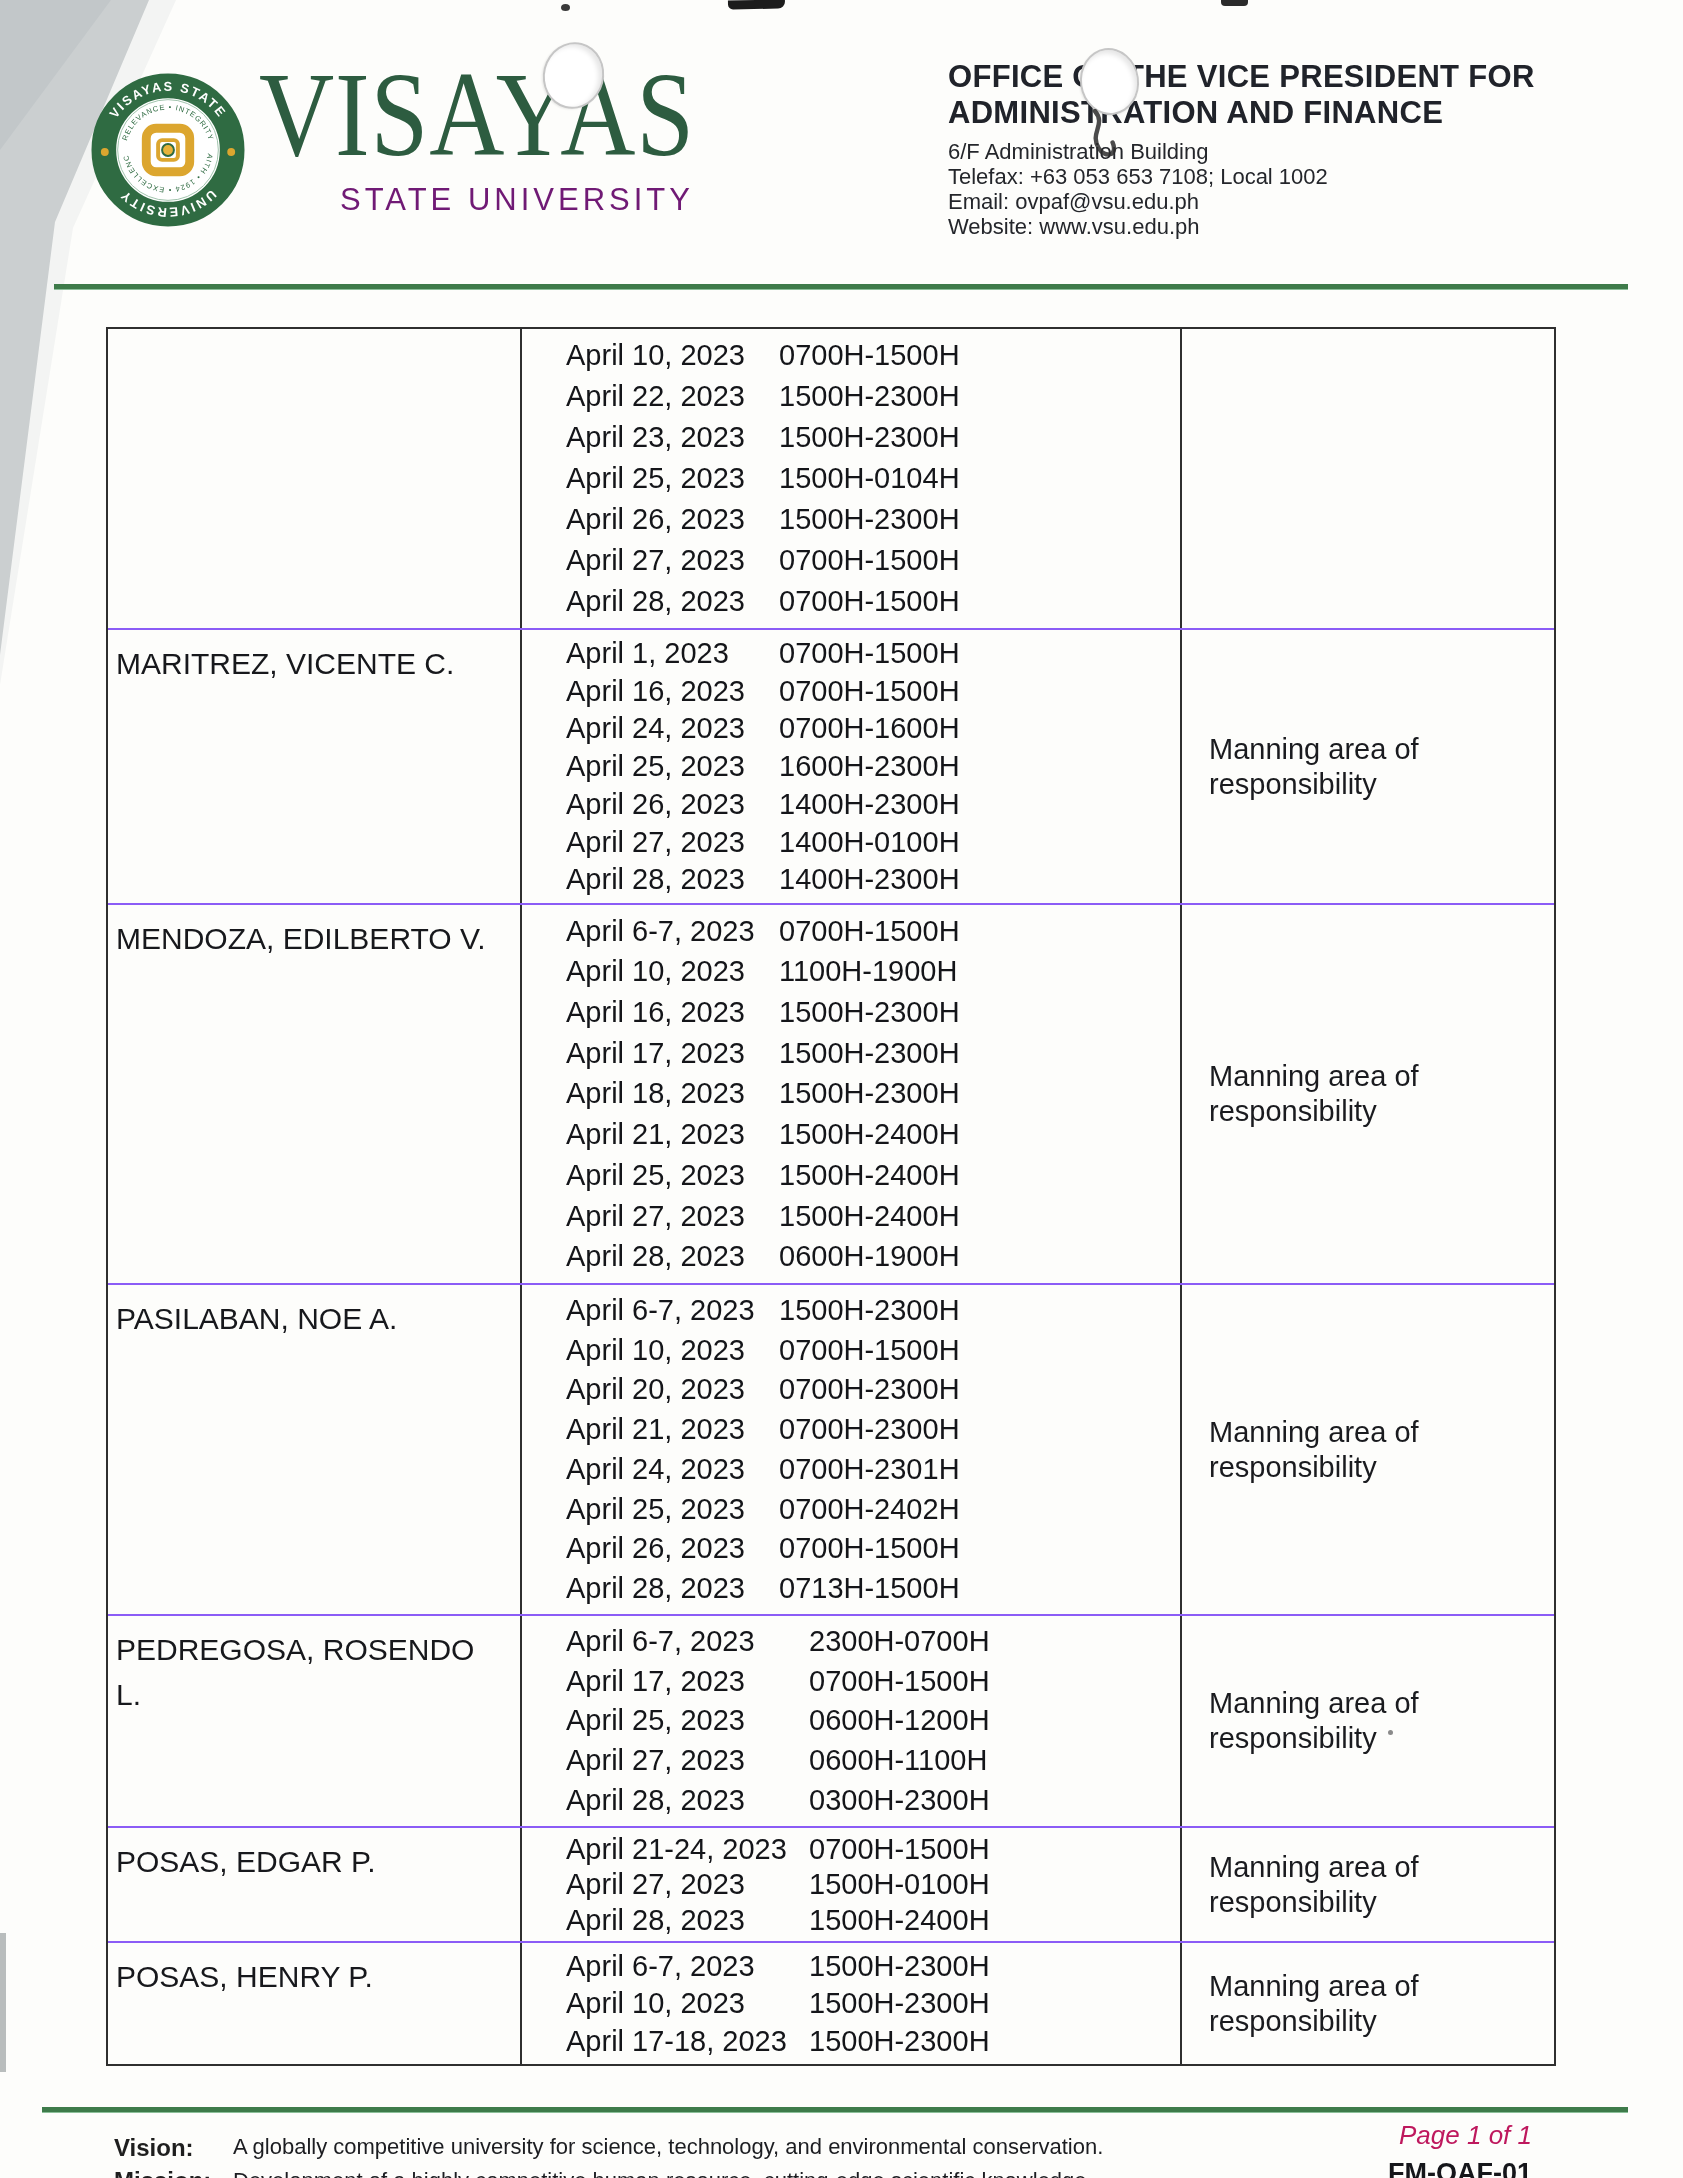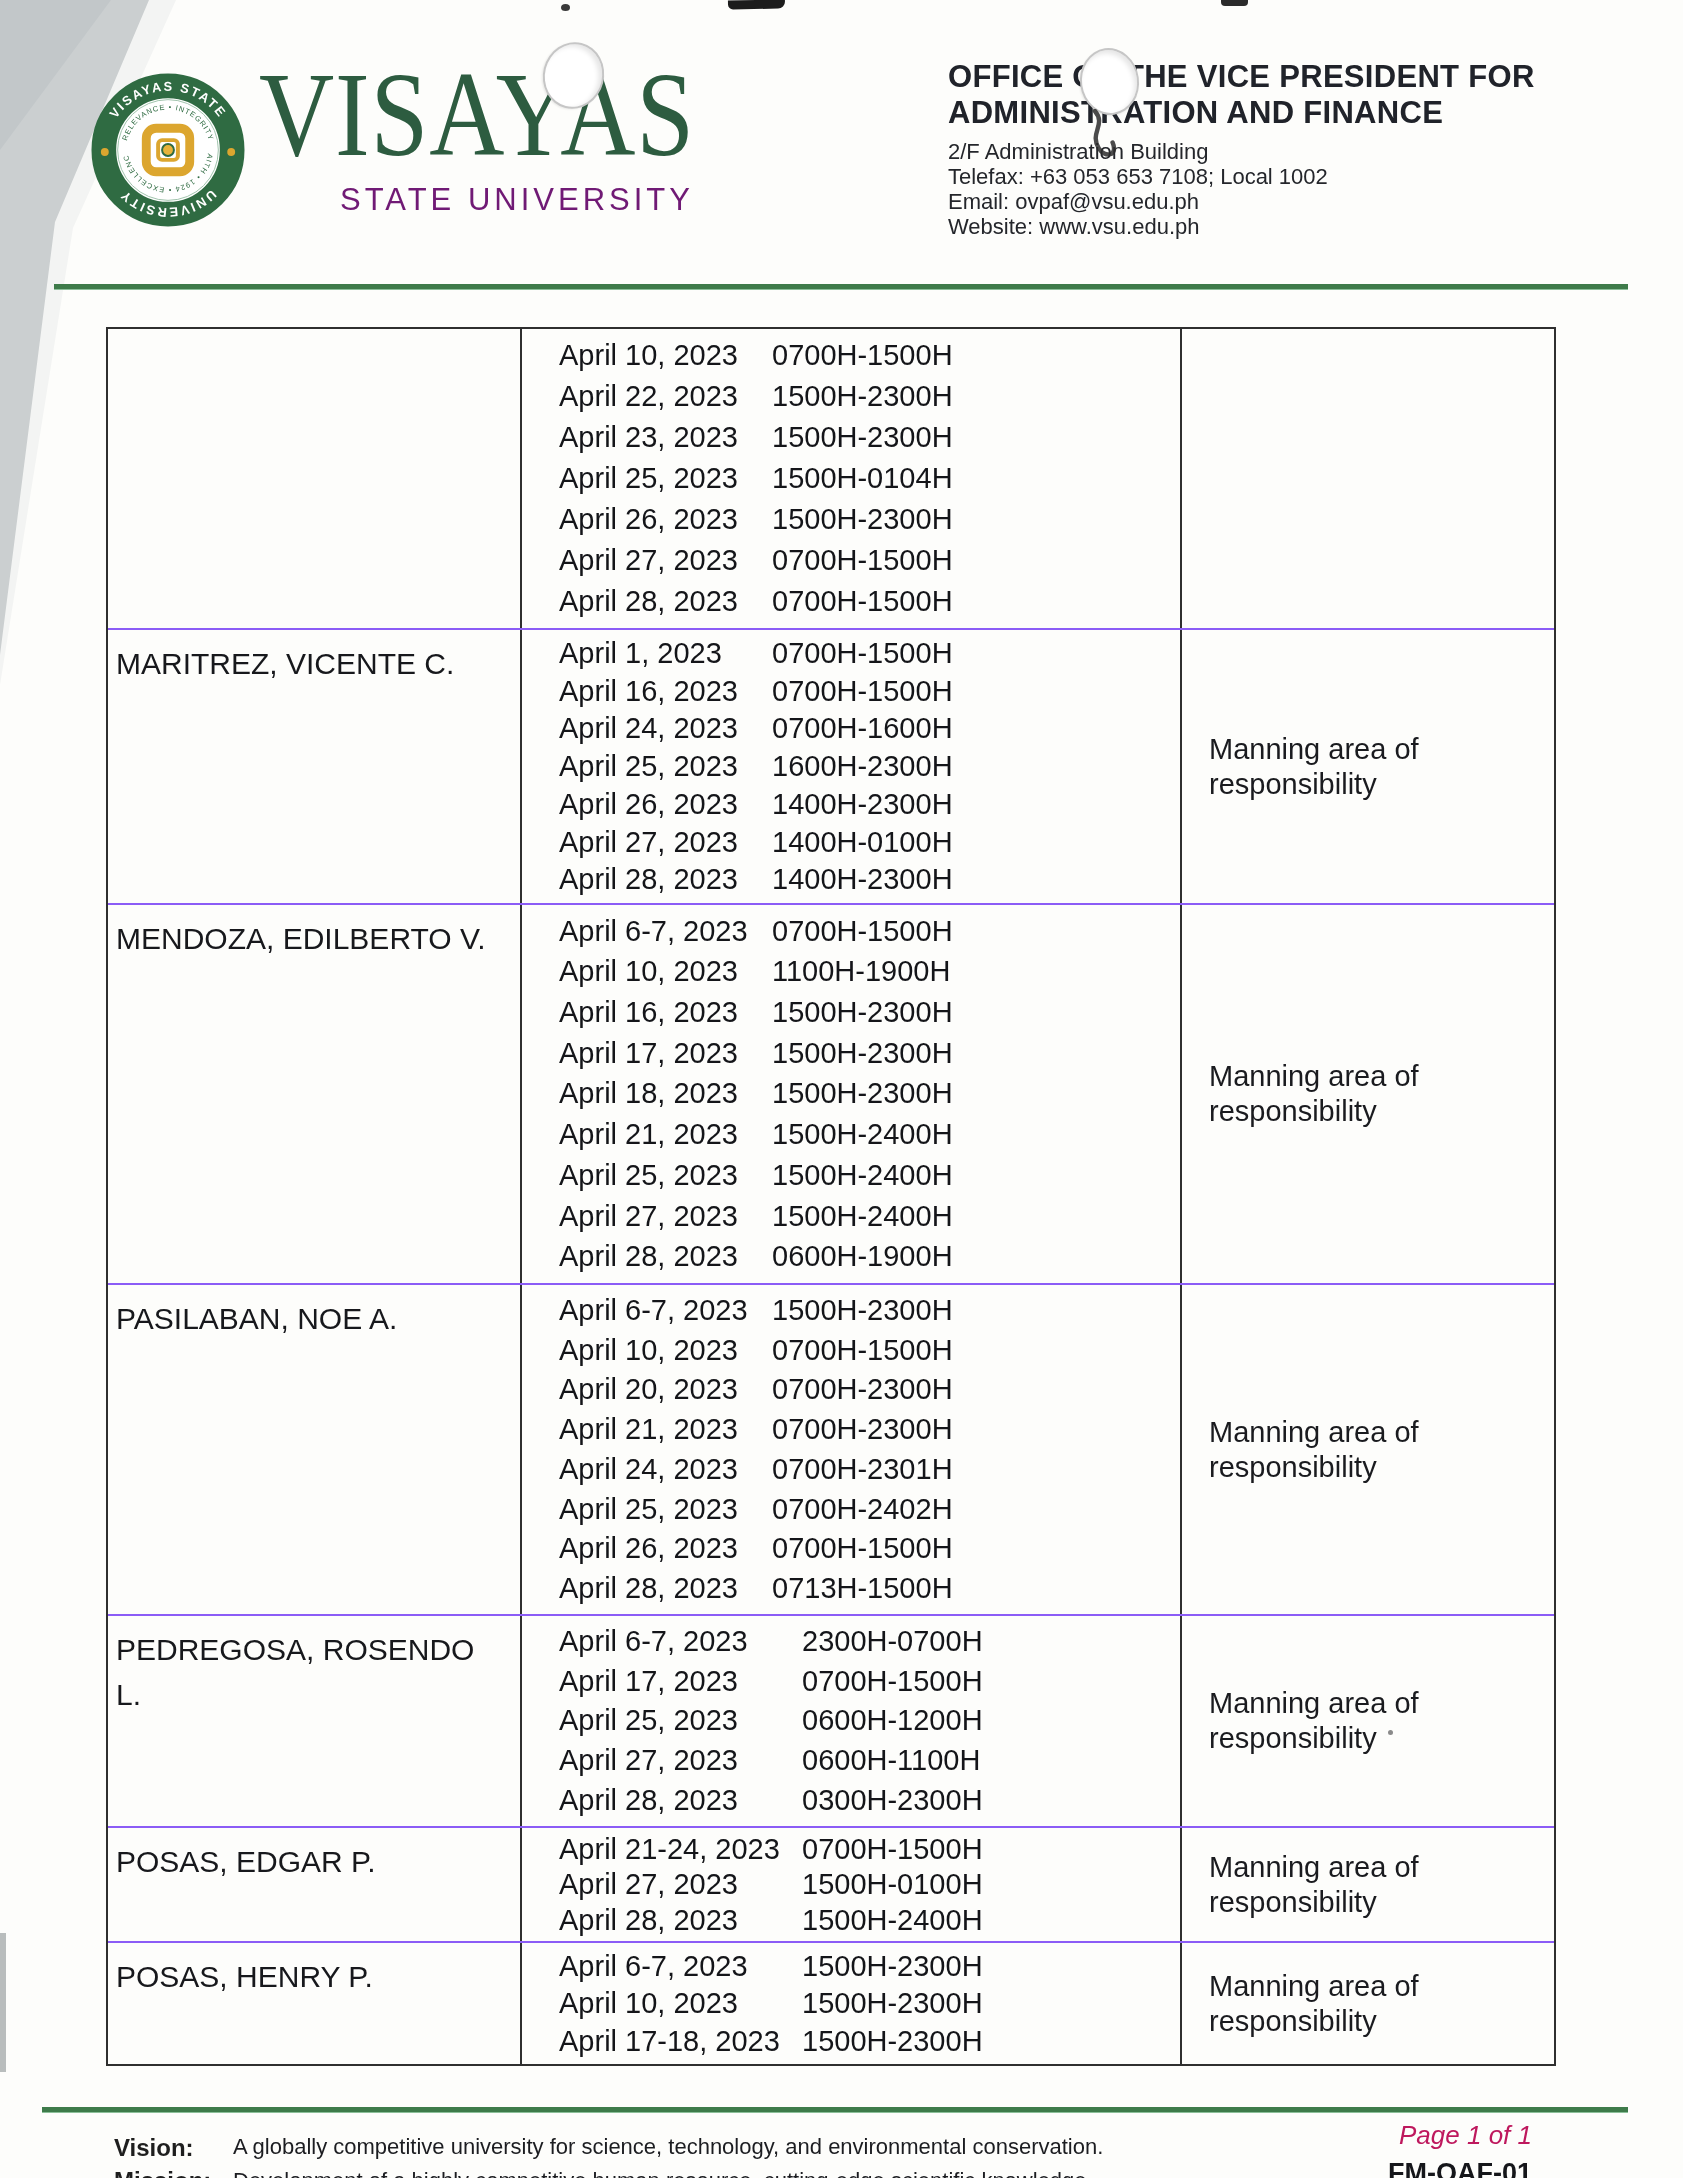--- a/index.html
+++ b/index.html
@@ -36,21 +36,21 @@
   .office-addr{margin-top:8px;font-size:22px;line-height:25px;color:#24262b;}
   .rule{position:absolute;height:5px;background:var(--rule,#3e7b4a);border-bottom:1px solid #8cc09a;}
   .rule-top{left:54px;top:284px;width:1574px;}
   .rule-bottom{left:42px;top:2107px;width:1586px;}
   
   .sched-table{position:absolute;left:106px;top:327px;width:1450px;border:2px solid #2f2f2f;box-sizing:border-box;background:transparent;}
   .block{display:grid;grid-template-columns:412px 660px 1fr;box-sizing:border-box;}
   .block.bt{border-top:2px solid #8b5cf6;}
   .cell{box-sizing:border-box;}
   .name-cell{padding:11px 6px 0 8px;font-size:30px;line-height:45px;color:#17181c;}
-  .sched-cell{border-left:2px solid #2f2f2f;display:flex;flex-direction:column;justify-content:space-evenly;padding:2px 10px;}
+  .sched-cell{border-left:2px solid #2f2f2f;display:flex;flex-direction:column;justify-content:space-evenly;padding:2px 17px;}
   .srow{display:flex;align-items:baseline;padding-left:27px;font-size:29px;color:#141519;}
   .srow .date{width:213px;flex:none;}
   .block.wide .srow .date{width:243px;}
   .man-cell{border-left:2px solid #2f2f2f;display:flex;align-items:center;padding-left:27px;}
   .man-text{width:228px;font-size:29px;line-height:35px;color:#1a1b1f;}
   
   .page-num{position:absolute;right:151px;top:2120px;font-size:26px;font-style:italic;color:#be185d;}
   .form-code{position:absolute;right:151px;top:2158px;font-size:27px;font-weight:bold;color:#15161a;}
   .vision-label{position:absolute;left:114px;top:2134px;font-size:24px;font-weight:bold;}
   .vision-text{position:absolute;left:233px;top:2134px;font-size:22px;color:#1c1d21;}
@@ -103,21 +103,21 @@
 
   <div class="wordmark">
     <div class="wordmark-main">VISAYAS</div>
     <div class="wordmark-sub">STATE UNIVERSITY</div>
   </div>
 
   <div class="office">
     <div class="office-bold">OFFICE OF THE VICE PRESIDENT FOR</div>
     <div class="office-bold">ADMINISTRATION AND FINANCE</div>
     <div class="office-addr">
-      <div>2/F Administration Building</div>
+      <div>6/F Administration Building</div>
       <div>Telefax: +63 053 653 7108; Local 1002</div>
       <div>Email: ovpaf@vsu.edu.ph</div>
       <div>Website: www.vsu.edu.ph</div>
     </div>
   </div>
 
   <div class="hole hole-1"></div>
   <div class="hole hole-2"></div>
   <svg class="pen-squiggle" width="63" height="59" viewBox="0 0 64 60">
     <path d="M10,2 C22,16 4,24 14,40 C20,50 34,48 28,34" fill="none" stroke="#2b2b2b" stroke-width="4.5" stroke-linecap="round" opacity="0.85"></path>

